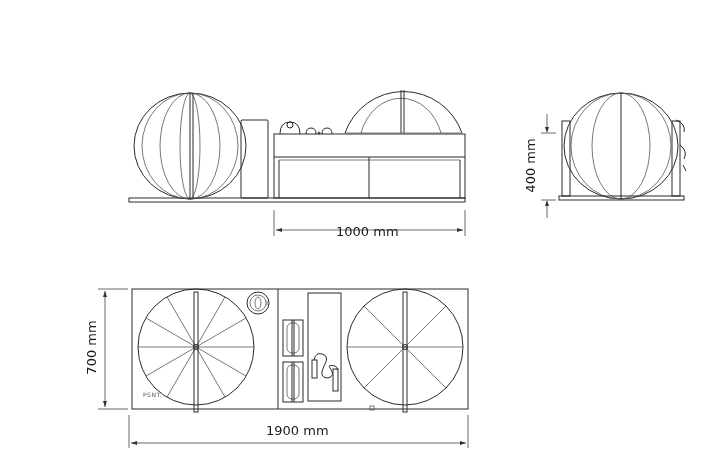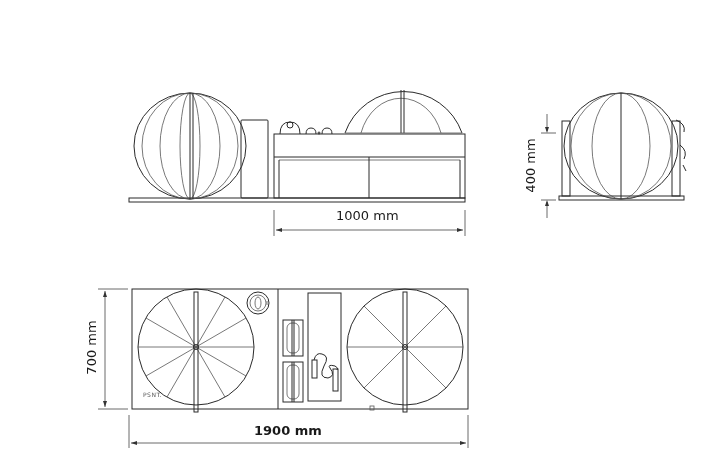--- a/index.html
+++ b/index.html
@@ -153,17 +153,17 @@
     <g>
       <line class="dim" x1="129" y1="415" x2="129" y2="448"></line>
       <line class="dim" x1="468" y1="415" x2="468" y2="448"></line>
       <line class="dim" x1="131" y1="443" x2="466" y2="443"></line>
       <path d="M131 443 l6 -2 l0 4 z" fill="#333"></path>
       <path d="M466 443 l-6 -2 l0 4 z" fill="#333"></path>
     </g>
   </g>
 </svg>
 
-<div class="lbl" style="left:336px; top:208px;">1000 mm</div>
+<div class="lbl" style="left:336px; top:224px;">1000 mm</div>
 <div class="lbl vlbl" style="left:503px; top:158px;">400 mm</div>
 <div class="lbl vlbl" style="left:64px; top:340px;">700 mm</div>
-<div class="lbl" style="left:254px; top:423px;font-weight:bold;">1900 mm</div>
+<div class="lbl" style="left:266px; top:423px;">1900 mm</div>
 <div class="logo" style="left:143px; top:391px;">PSNT.</div>
 
 </body></html>

